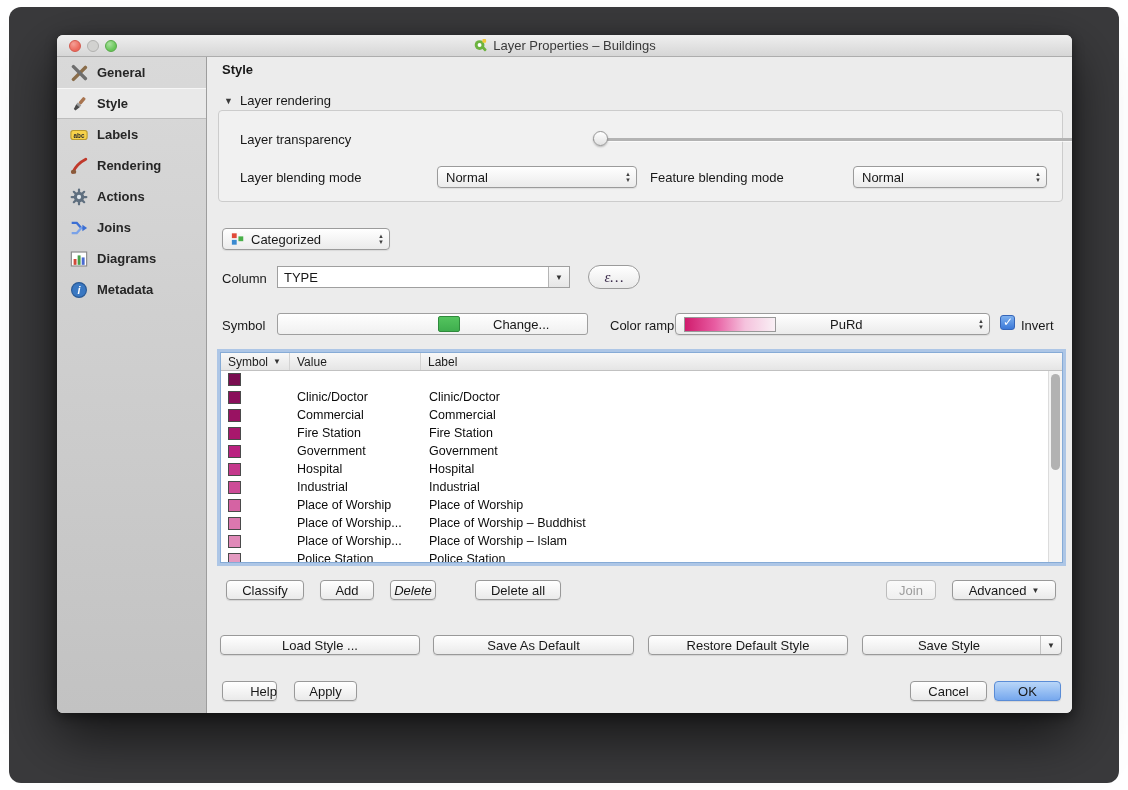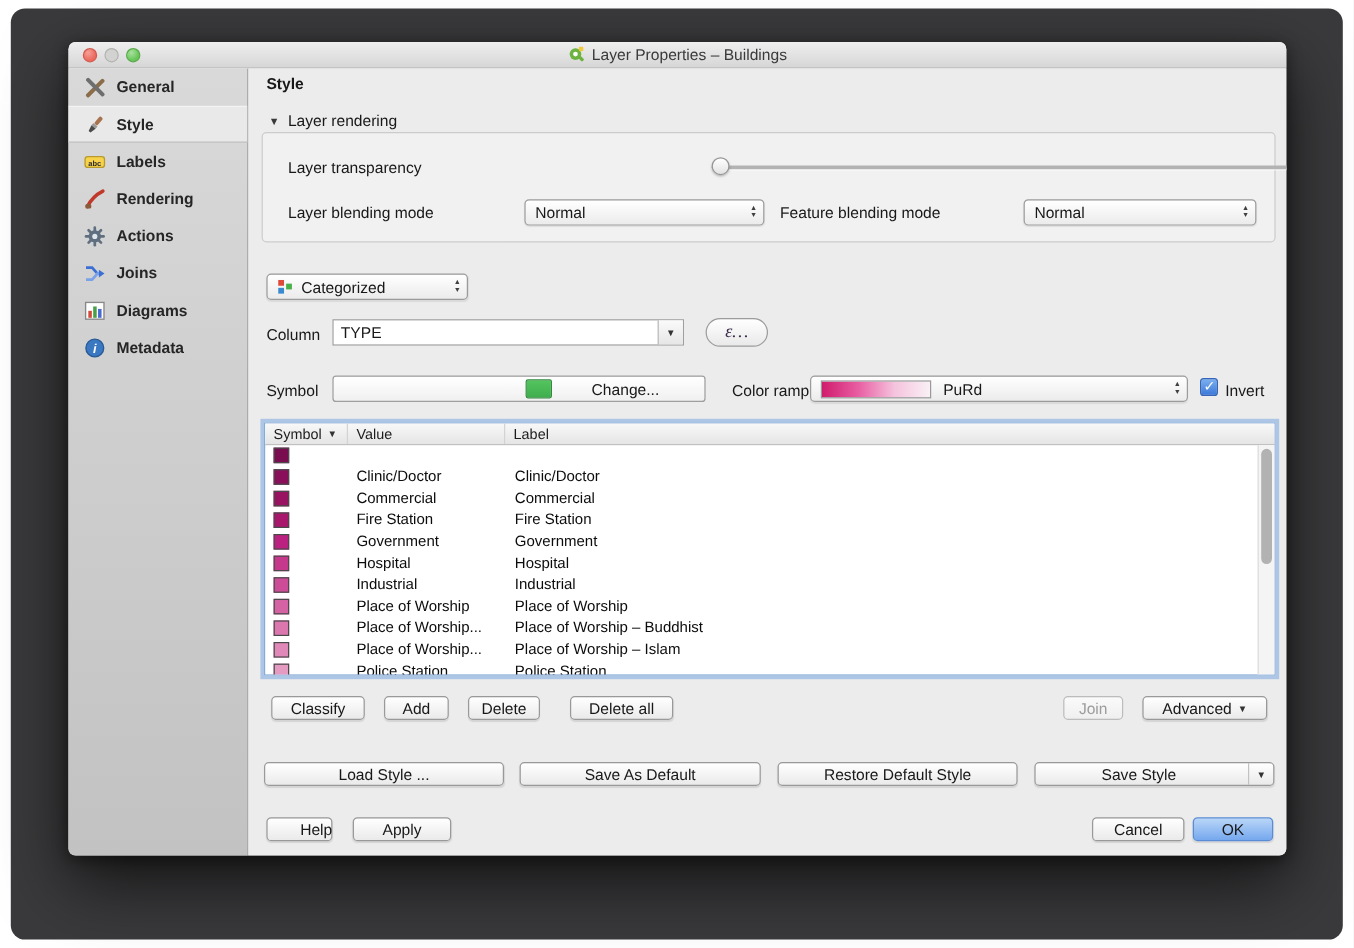--- a/index.html
+++ b/index.html
@@ -28,21 +28,21 @@
   .group-title{position:absolute;left:17px;top:36px;font-size:13px;color:#181818;display:flex;align-items:center;gap:7px;}
   .disc{font-size:9px;color:#3a3a3a;}
   .group-box{position:absolute;left:11px;top:53px;width:845px;height:92px;background:#f1f1f1;border:1px solid #cccccc;border-radius:4px;box-sizing:border-box;}
   .lbl{position:absolute;font-size:13px;color:#181818;white-space:nowrap;}
   .slider{position:absolute;left:386px;top:72px;width:539px;height:20px;}
   .slider .track{position:absolute;left:0;right:0;top:9px;height:3px;background:#b3b3b3;border-radius:2px;box-shadow:0 1px 0 rgba(255,255,255,.7);}
   .slider .knob{position:absolute;top:2px;width:15px;height:15px;border-radius:50%;background:linear-gradient(#ffffff,#e2e2e2);
                 border:1px solid #969696;box-sizing:border-box;box-shadow:0 1px 2px rgba(0,0,0,.25);}
   .popup{position:absolute;height:22px;box-sizing:border-box;border:1px solid #9b9b9b;border-radius:4px;
          background:linear-gradient(#ffffff,#ebebeb);display:flex;align-items:center;font-size:13px;color:#181818;
-         padding-left:8px;box-shadow:0 1px 1px rgba(0,0,0,.08);}
+         padding-left:8px;box-shadow:0 1px 1px rgba(0,0,0,.08);gap:44px;}
   .updown{margin-left:auto;display:flex;flex-direction:column;align-items:center;justify-content:center;
           font-size:6px;line-height:6px;color:#3f3f3f;padding:0 5px;align-self:stretch;}
   .combo{position:absolute;height:22px;box-sizing:border-box;border:1px solid #9f9f9f;background:#fff;display:flex;align-items:center;
          font-size:13px;color:#181818;padding-left:6px;}
   .combo-arrow{margin-left:auto;width:20px;align-self:stretch;border-left:1px solid #b5b5b5;
                background:linear-gradient(#fafafa,#e6e6e6);display:flex;align-items:center;justify-content:center;font-size:8px;color:#333;}
   .exprbtn{position:absolute;left:381px;top:208px;width:52px;height:24px;border:1px solid #9b9b9b;border-radius:12px;box-sizing:border-box;
            background:linear-gradient(#ffffff,#e9e9e9);display:flex;align-items:center;justify-content:center;
            font-family:"Liberation Serif","DejaVu Serif",serif;font-style:italic;font-size:15px;color:#3a2a4a;}
   .symbolctl{position:absolute;left:70px;top:256px;width:311px;height:22px;box-sizing:border-box;border:1px solid #9f9f9f;border-radius:3px;
@@ -331,36 +331,36 @@
               <span class="cat-lbl">Police Station</span>
             </div>
           </div>
         <div class="cat-scroll">
           <div class="cat-thumb"></div>
         </div>
       </div>
 
       <div class="btn" style="left:19px;top:523px;width:78px;">Classify</div>
       <div class="btn" style="left:113px;top:523px;width:54px;">Add</div>
-      <div class="btn" style="left:183px;top:523px;width:60px;">Delete</div>
+      <div class="btn" style="left:183px;top:523px;width:46px;font-style:italic;">Delete</div>
       <div class="btn" style="left:268px;top:523px;width:86px;">Delete all</div>
       <div class="btn disabled" style="left:679px;top:523px;width:50px;">Join</div>
       <div class="btn" style="left:745px;top:523px;width:104px;">
         <span>Advanced</span>
         <span class="dd">▼</span>
       </div>
 
       <div class="btn" style="left:13px;top:578px;width:200px;">Load Style ...</div>
       <div class="btn" style="left:226px;top:578px;width:201px;">Save As Default</div>
       <div class="btn" style="left:441px;top:578px;width:200px;">Restore Default Style</div>
       <div class="btn spread" style="left:655px;top:578px;width:200px;">
         <span class="btn-text">Save Style</span>
         <span class="dd-right">▼</span>
       </div>
 
       <div class="btn" style="left:15px;top:624px;width:55px;padding-left:28px;">Help</div>
-      <div class="btn" style="left:87px;top:624px;width:82px;">Apply</div>
+      <div class="btn" style="left:87px;top:624px;width:63px;">Apply</div>
       <div class="btn" style="left:703px;top:624px;width:77px;">Cancel</div>
       <div class="btn default" style="left:787px;top:624px;width:67px;">OK</div>
 
     </div>
   </div>
 </div>
 
 </body></html>

